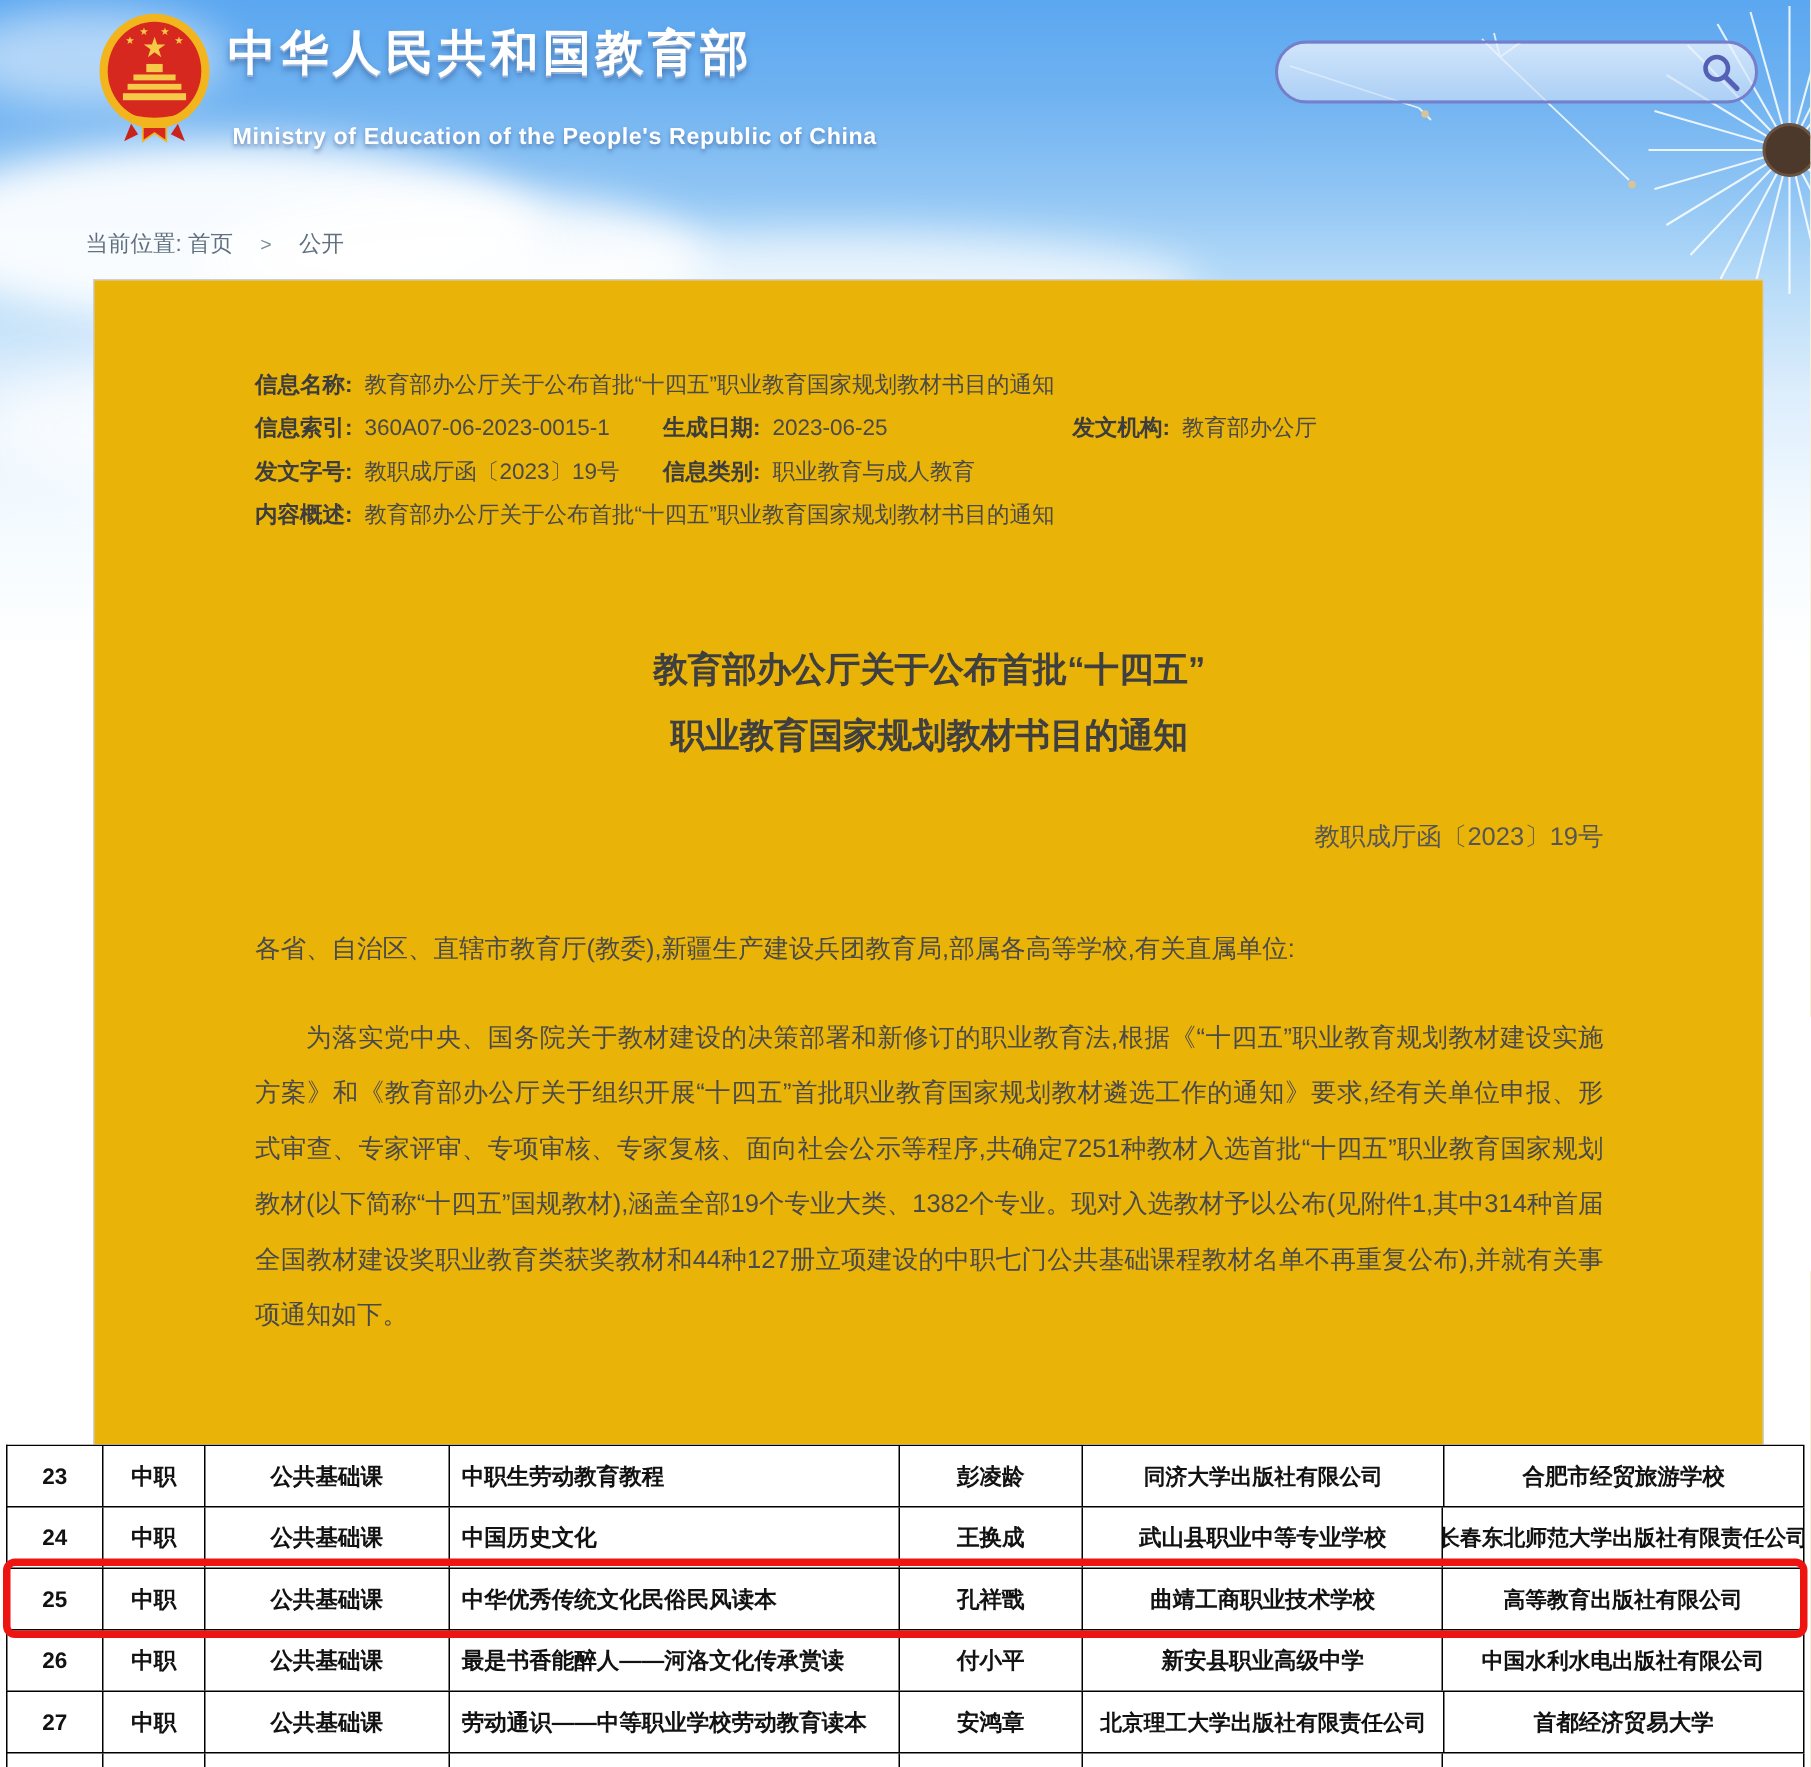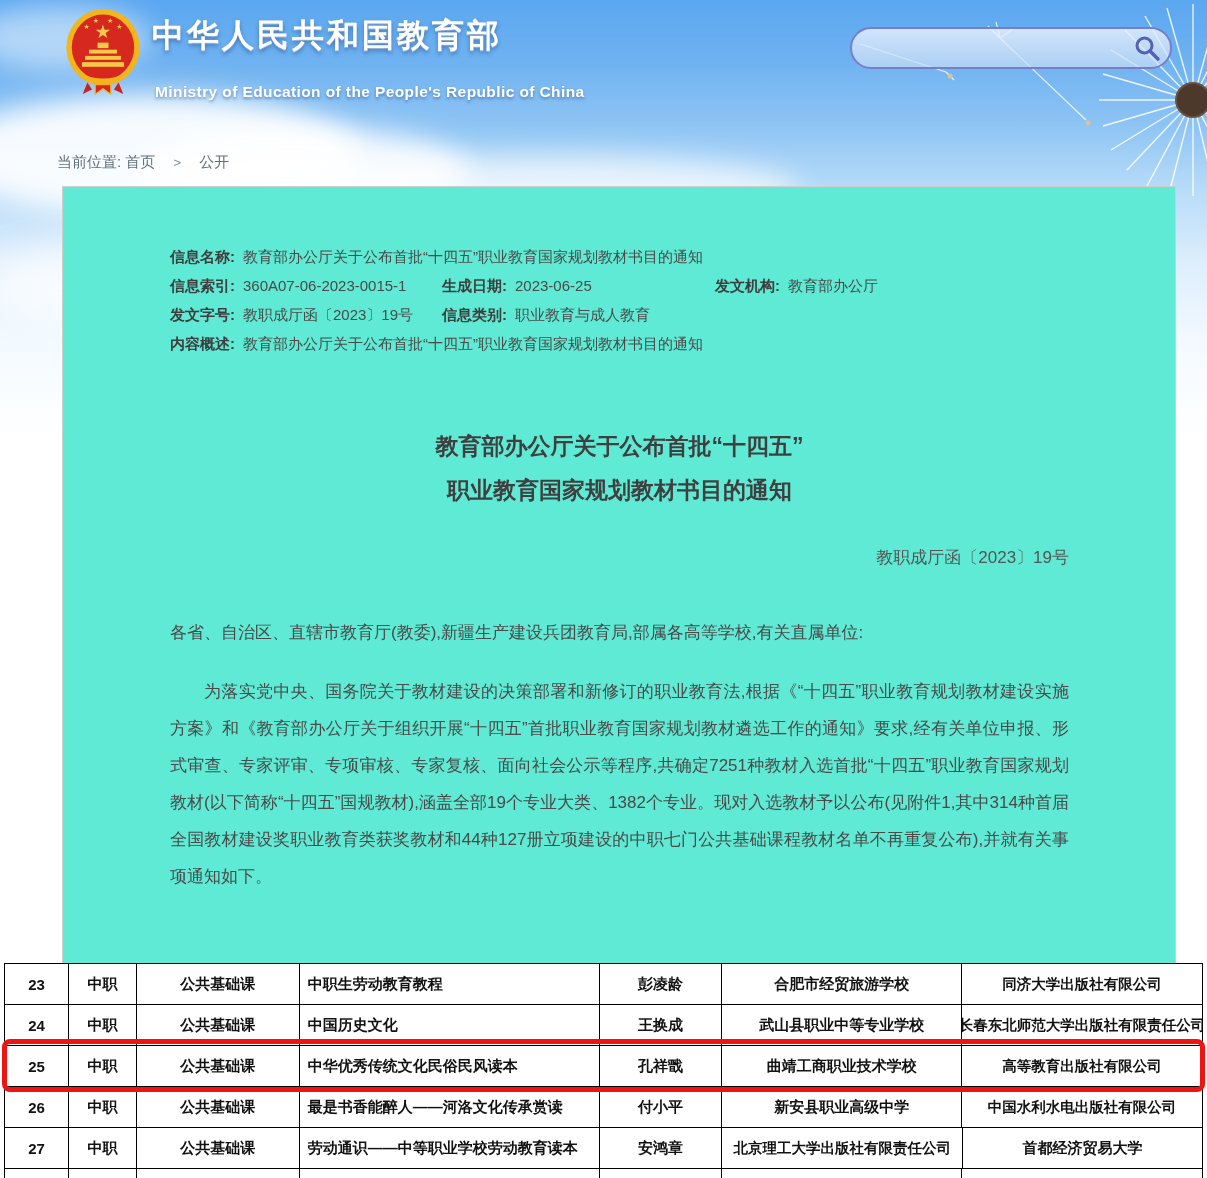--- a/index.html
+++ b/index.html
@@ -33,21 +33,21 @@
   .search-input { position:absolute; left:16px; top:2px; width:260px; height:34px; border:none; outline:none;
     background:transparent; font-size:16px; color:#334; }
   .search-btn { position:absolute; right:8px; top:5px; width:30px; height:30px; border:none; background:transparent; cursor:pointer; }
 
   .breadcrumb { position:absolute; left:57px; top:153px; font-size:15px; color:#61707f; }
   .breadcrumb a { color:#61707f; text-decoration:none; }
   .crumb-sep { margin:0 14px; color:#7d8d9c; font-size:13px; }
 
   
   .content-panel { position:absolute; left:62px; top:186px; width:1114px; height:778px;
-    background:#5eead4; border:1px solid #cfcfcf; padding:60px 106px 0 107px; }
+    background:#eab308; border:1px solid #cfcfcf; padding:60px 106px 0 107px; }
 
   .meta { font-size:15px; color:#4a4a4a; }
   .meta-row { line-height:20px; margin-bottom:9px; display:flex; }
   .meta-label { font-weight:bold; color:#3d3d3d; margin-right:8px; white-space:nowrap; }
   .meta-g1 { display:flex; width:272px; }
   .meta-g2 { display:flex; width:273px; }
   .meta-g3 { display:flex; }
 
   .doc-title { margin-top:70px; text-align:center; font-size:23px; font-weight:bold;
     color:#3f3f3f; line-height:44px; }
@@ -214,22 +214,22 @@
     <div class="body-para">为落实党中央、国务院关于教材建设的决策部署和新修订的职业教育法,根据《“十四五”职业教育规划教材建设实施方案》和《教育部办公厅关于组织开展“十四五”首批职业教育国家规划教材遴选工作的通知》要求,经有关单位申报、形式审查、专家评审、专项审核、专家复核、面向社会公示等程序,共确定7251种教材入选首批“十四五”职业教育国家规划教材(以下简称“十四五”国规教材),涵盖全部19个专业大类、1382个专业。现对入选教材予以公布(见附件1,其中314种首届全国教材建设奖职业教育类获奖教材和44种127册立项建设的中职七门公共基础课程教材名单不再重复公布),并就有关事项通知如下。</div>
   </div>
 
   <div class="doc-table">
     <div class="t-row">
       <div class="t-cell c-no">23</div>
       <div class="t-cell c-level">中职</div>
       <div class="t-cell c-course">公共基础课</div>
       <div class="t-cell c-title">中职生劳动教育教程</div>
       <div class="t-cell c-author">彭凌龄</div>
+      <div class="t-cell c-pub">同济大学出版社有限公司</div>
       <div class="t-cell c-school">合肥市经贸旅游学校</div>
-      <div class="t-cell c-pub">同济大学出版社有限公司</div>
     </div>
     <div class="t-row">
       <div class="t-cell c-no">24</div>
       <div class="t-cell c-level">中职</div>
       <div class="t-cell c-course">公共基础课</div>
       <div class="t-cell c-title">中国历史文化</div>
       <div class="t-cell c-author">王换成</div>
       <div class="t-cell c-school">武山县职业中等专业学校</div>
       <div class="t-cell c-pub">长春东北师范大学出版社有限责任公司</div>
     </div>

